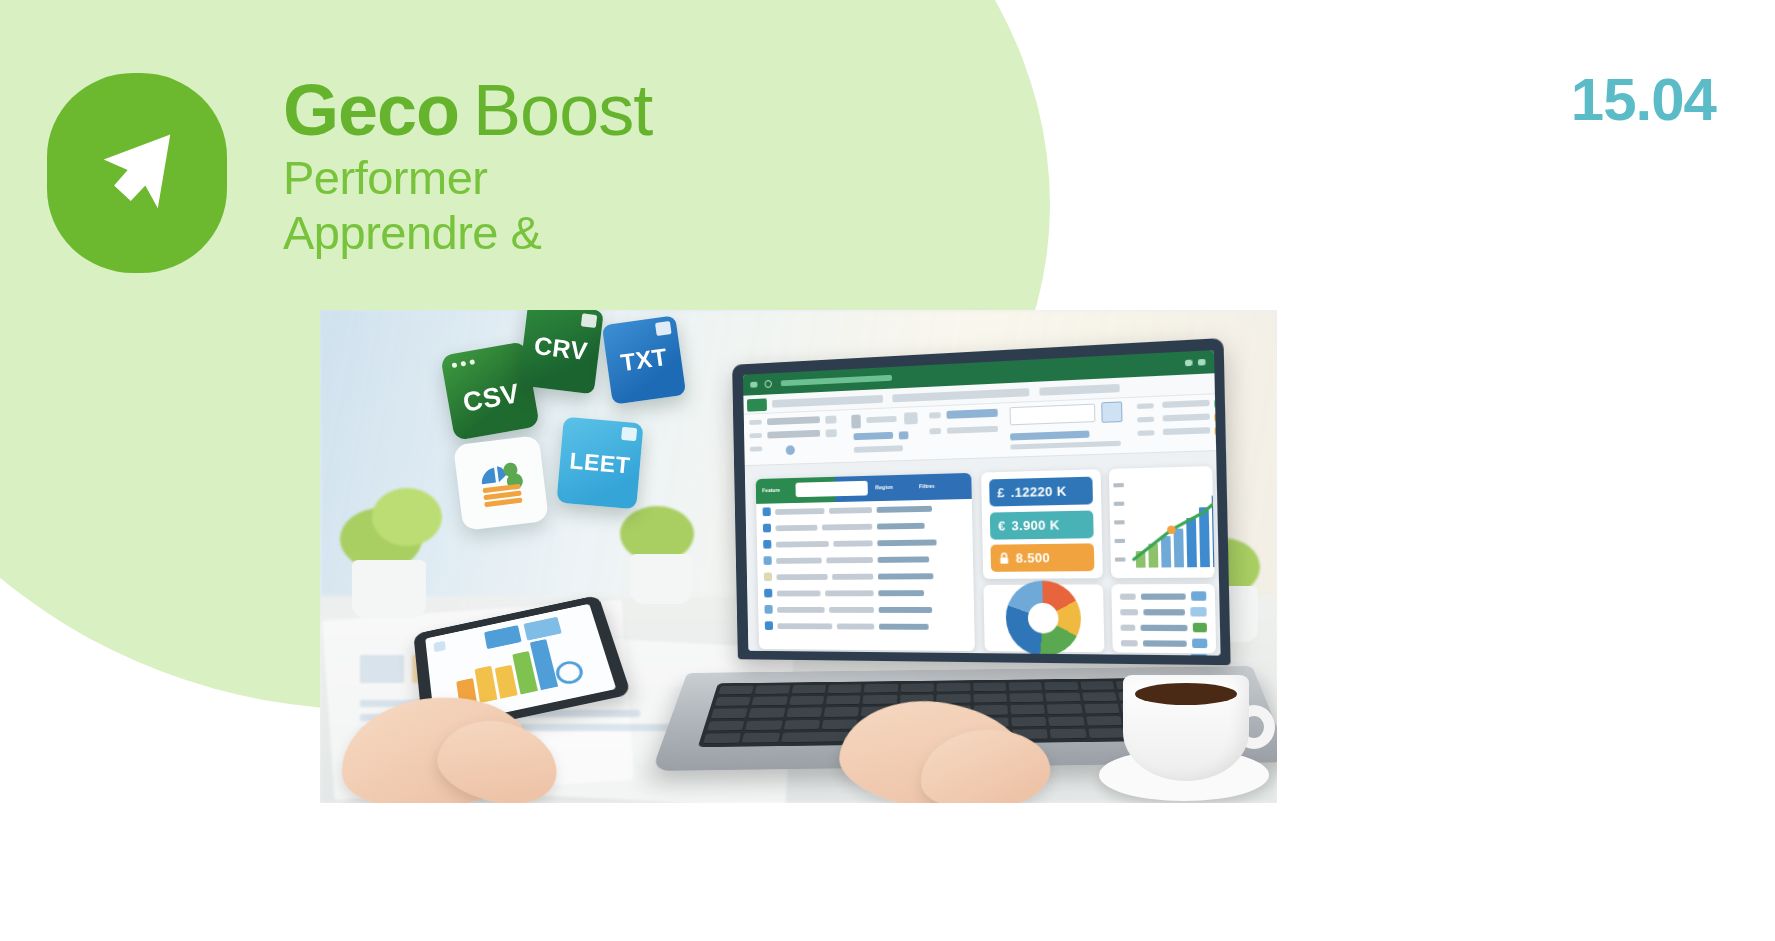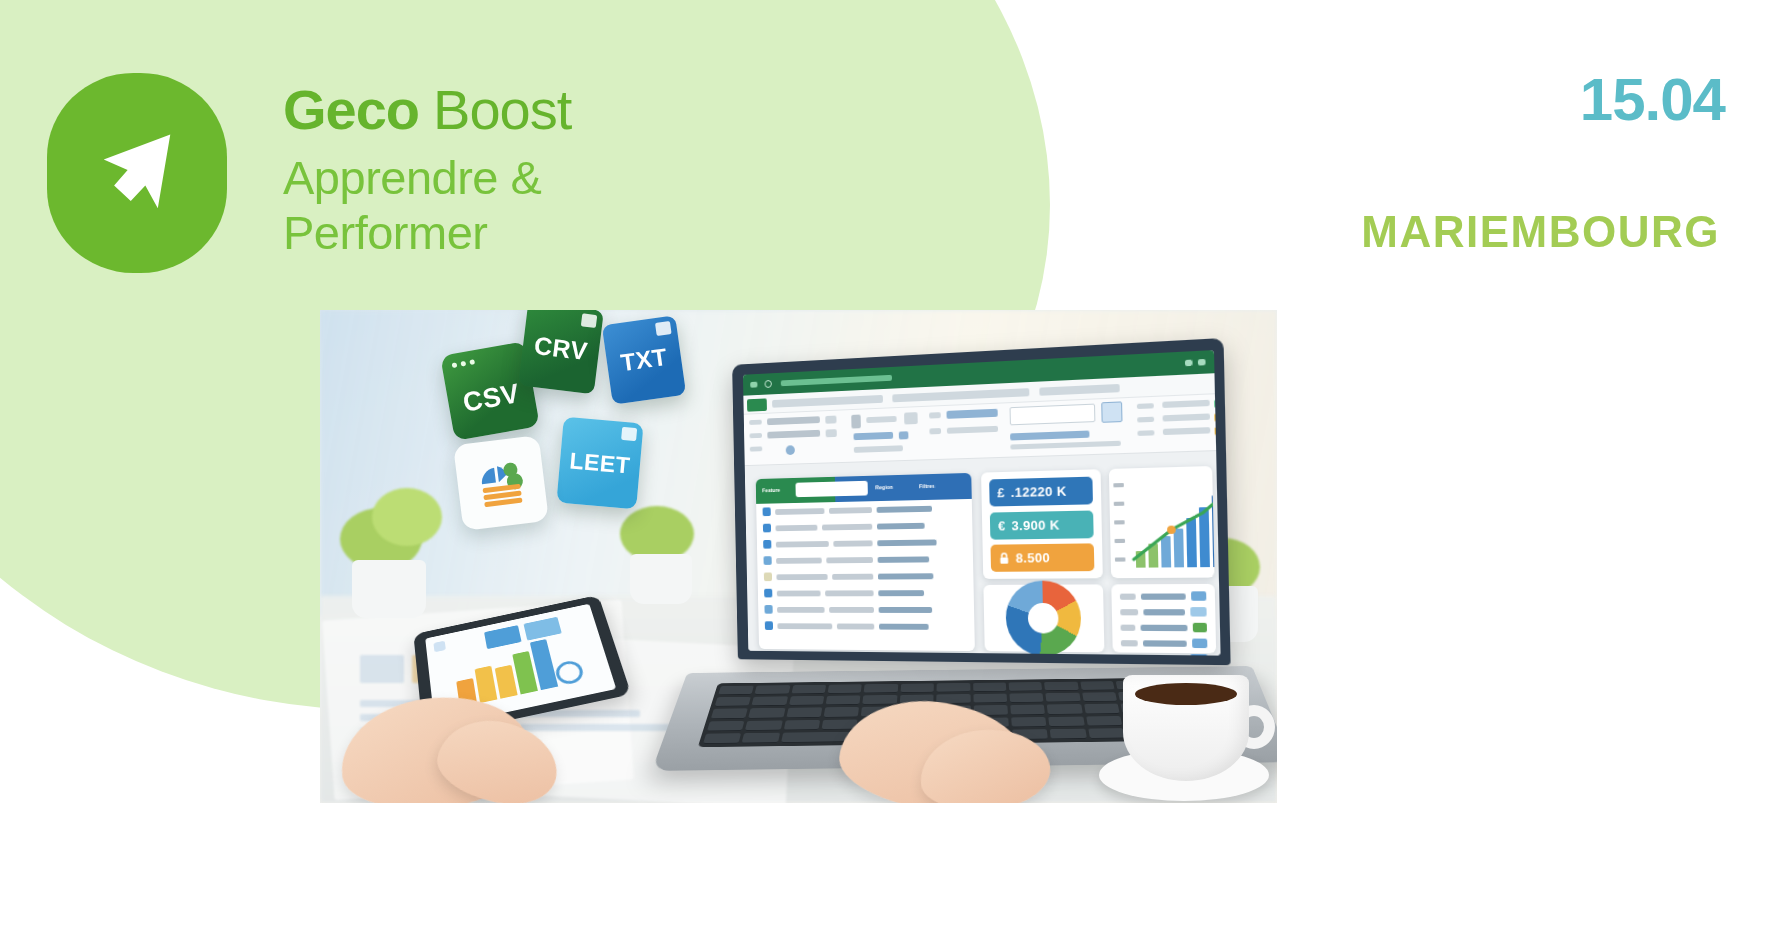--- a/index.html
+++ b/index.html
@@ -23,33 +23,33 @@
     width: 180px; height: 200px;
     background: #6cb82e;
     border-radius: 48% 48% 48% 48% / 42% 42% 42% 42%;
     display: flex; align-items: center; justify-content: center;
   }
   .logo-mark svg { width: 104px; height: 104px; display:block; }
 
   
   .brand { position: absolute; left: 283px; top: 70px; }
   .brand-title {
-    font-size: 56px; line-height: 80px; color: #66b42d;
+    font-size: 72px; line-height: 80px; color: #66b42d;
     letter-spacing: -1px; white-space: nowrap;
   }
   .brand-title .bold { font-weight: 700; }
   .brand-title .thin { font-weight: 400; }
   .brand-sub {
     font-size: 47px; line-height: 55px; color: #78c33c;
     font-weight: 400; letter-spacing: -0.5px;
   }
 
   
   .datebox {
-    position: absolute; right: 50px; top: 70px;
+    position: absolute; right: 59px; top: 70px;
     text-align: right; line-height: 1;
   }
   .date-day {
     font-size: 60px; font-weight: 700; color: #5bbcc8;
     letter-spacing: -1px; display: block;
   }
   .date-year {
     font-size: 58px; font-weight: 400; color: #69c0c8;
     letter-spacing: 0px; display: block; margin-top: 4px;
   }
@@ -270,28 +270,27 @@
   <div class="logo-mark">
     <svg viewBox="0 0 100 100" aria-hidden="true">
       <path d="M82 13 L18 37 L41 47 L28 62 L44 77 L58 62 L70 84 Z" fill="#ffffff"></path>
     </svg>
   </div>
 
   <div class="brand">
     <div class="brand-title">
       <span class="bold">Geco</span><span style="display:inline-block;width:14px"></span><span class="thin">Boost</span>
     </div>
+    <div class="brand-sub">Performer</div>
     <div class="brand-sub">Apprendre &amp;</div>
-    <div class="brand-sub">Performer</div>
   </div>
 
   <div class="datebox">
     <span class="date-day">15.04</span>
   </div>
-  <div class="place">MARIEMBOURG</div>
 
   <div class="photo">
 
     <div class="ph bg-window"></div>
     <div class="ph bg-desk"></div>
 
     <div class="ph bg-paper" style="left:8px;  top:300px; width:300px; height:180px; transform:rotate(-4deg);"></div>
     <div class="ph bg-paper" style="left:150px; top:330px; width:320px; height:160px; transform:rotate(3deg);"></div>
     <div class="ph bg-tile" style="left:40px;  top:345px; width:44px; height:28px;"></div>
     <div class="ph bg-tile" style="left:92px;  top:345px; width:44px; height:28px; background:rgba(240,180,70,.4);"></div>

